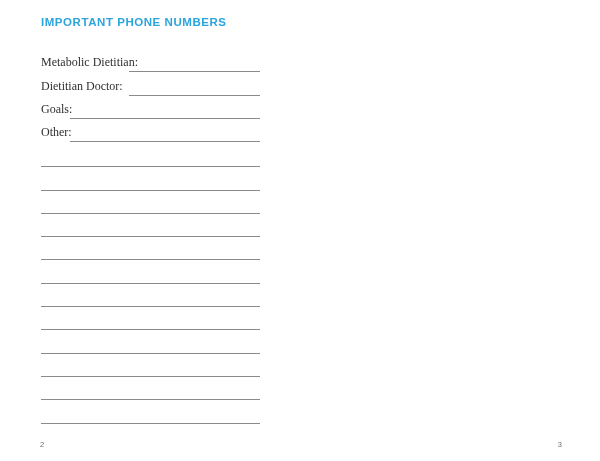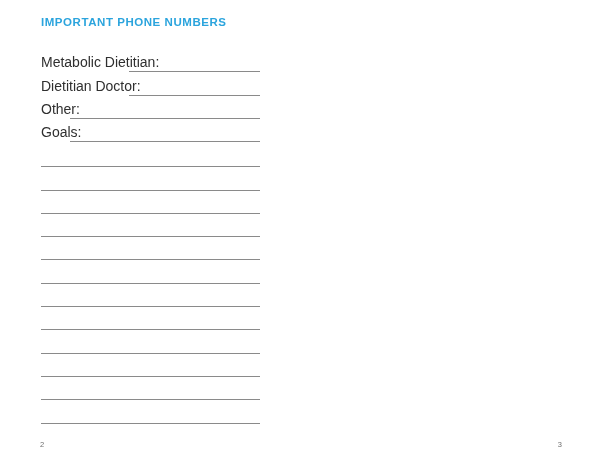--- a/index.html
+++ b/index.html
@@ -56,22 +56,22 @@
 
   .form-row {
     position: relative;
     height: 23.3px;
   }
 
   .form-label {
     position: absolute;
     left: 0;
     bottom: 4px;
-    font-family: Liberation Sans, sans-serif;
-    font-size: 14px;
+    font-family: Liberation Serif, serif;
+    font-size: 12px;
     color: #2f2f2f;
     white-space: nowrap;
   }
 
   .form-rule {
     position: absolute;
     bottom: 2px;
     right: 0;
     height: 0;
     border-bottom: 1px solid #8a8a8a;
@@ -121,27 +121,27 @@
         <span class="form-label">Metabolic Dietitian:</span>
         <span class="form-rule w-dietitian"></span>
       </div>
 
       <div class="form-row">
         <span class="form-label">Dietitian Doctor:</span>
         <span class="form-rule w-doctor"></span>
       </div>
 
       <div class="form-row">
-        <span class="form-label">Other:</span>
-        <span class="form-rule w-other"></span>
+        <span class="form-label">Goals:</span>
+        <span class="form-rule w-goals"></span>
       </div>
 
       <div class="form-row">
-        <span class="form-label">Goals:</span>
-        <span class="form-rule w-goals"></span>
+        <span class="form-label">Other:</span>
+        <span class="form-rule w-other"></span>
       </div>
 
     </div>
 
     <div class="blank-lines" id="blank-lines">
         <div class="blank-line"></div>
         <div class="blank-line"></div>
         <div class="blank-line"></div>
         <div class="blank-line"></div>
         <div class="blank-line"></div>

